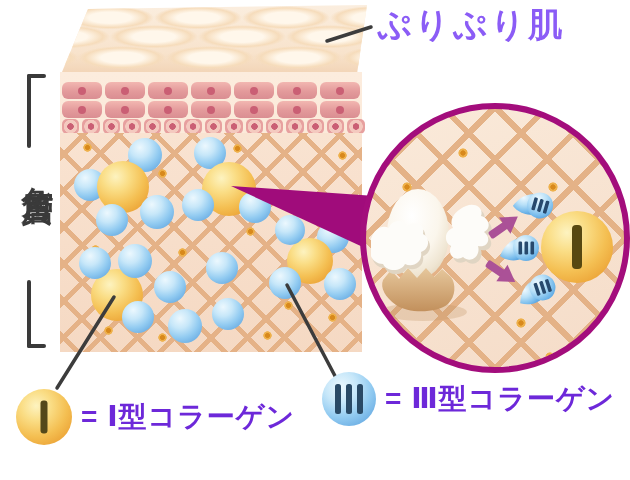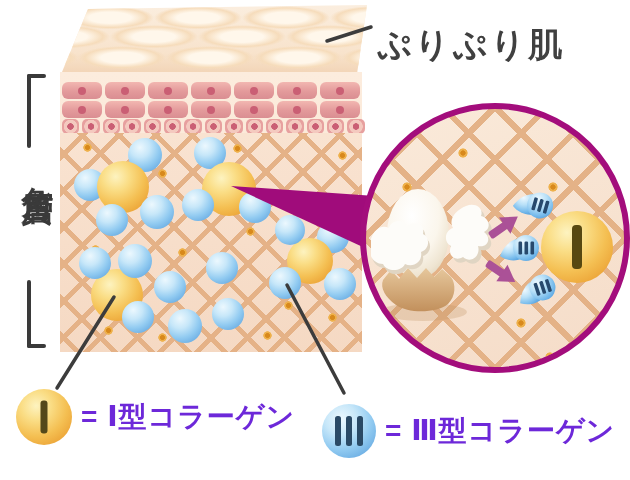--- a/index.html
+++ b/index.html
@@ -53,33 +53,33 @@
       repeating-linear-gradient(-45deg, rgba(228,178,135,0) 0 13px, #e4b287 13px 19px, rgba(228,178,135,0) 19px 37px),
       linear-gradient(160deg,#faeada 0%,#f5dcc8 100%);}
   .magnifier .odot{width:12px;height:12px;}
   .egg-svg{position:absolute;left:5px;top:75px;}
   .arrows-svg{position:absolute;left:0;top:0;}
   .droplet{position:absolute;}
   .mag-ball{position:absolute;left:175px;top:102px;width:72px;height:72px;}
   .bar-i{position:absolute;left:50%;top:50%;transform:translate(-50%,-50%);
     width:10px;height:44px;border-radius:4px;background:#574811;}
   
-  .top-label{position:absolute;left:377px;top:22px;font-size:34px;font-weight:700;
-    letter-spacing:3px;color:#404040;white-space:nowrap;}
+  .top-label{position:absolute;left:377px;top:2px;font-size:34px;font-weight:700;
+    letter-spacing:3px;color:#8b5cf6;white-space:nowrap;}
   .layer-label{position:absolute;left:16px;top:161px;writing-mode:vertical-rl;
     font-size:32px;font-weight:700;letter-spacing:4px;color:#3a3a3a;}
   .bk{position:absolute;background:#3a3a3a;border-radius:2px;}
   .bk-th{left:27px;top:74px;width:19px;height:4px;}
   .bk-tv{left:27px;top:74px;width:4px;height:74px;}
   .bk-bv{left:27px;top:280px;width:4px;height:68px;}
   .bk-bh{left:27px;top:344px;width:19px;height:4px;}
   
   .legend{position:absolute;display:flex;align-items:center;gap:9px;}
   #lg1{left:16px;top:389px;}
-  #lg2{left:322px;top:404px;justify-content:space-between;}
+  #lg2{left:322px;top:372px;justify-content:space-between;}
   .lg-ball{border-radius:50%;position:relative;flex:0 0 auto;}
   #lg1 .lg-ball{width:56px;height:56px;}
   #lg2 .lg-ball{width:54px;height:54px;}
   .lg-bar-i{position:absolute;left:50%;top:50%;transform:translate(-50%,-50%);
     width:7px;height:33px;border-radius:3px;background:#54481a;}
   .bars-iii{position:absolute;left:50%;top:50%;transform:translate(-50%,-50%);display:flex;gap:5px;}
   .bars-iii span{display:block;width:6px;height:30px;border-radius:2.5px;background:#2a4a66;}
   .lg-label{font-size:28px;font-weight:700;color:#6d28d9;letter-spacing:1px;white-space:nowrap;}
   .note{position:absolute;right:10px;top:446px;font-size:24px;font-weight:700;color:#3c3c3c;}
 </style>

